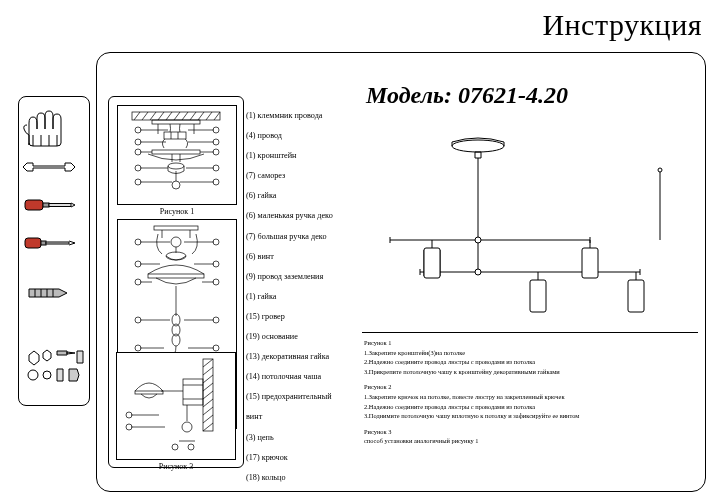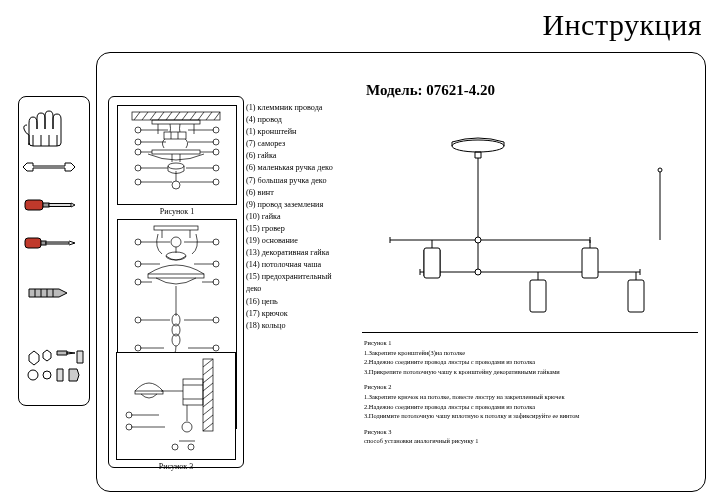--- a/index.html
+++ b/index.html
@@ -91,29 +91,30 @@
   
   .parts-list {
     position: absolute;
     left: 246px;
     top: 102px;
     width: 110px;
     font-size: 8.2px;
     line-height: 12.1px;
     font-family: "Liberation Serif", serif;
   }
-  .parts-list div { white-space: nowrap; }
+  .parts-list div { white-space: nowrap; margin-top: 8px; }
   
   .model {
     position: absolute;
     left: 366px;
     top: 82px;
-    font-size: 15px;
+    font-size: 24px;
     font-weight: bold;
     font-family: "Liberation Serif", serif;
+    font-style: italic;
   }
   
   .lamp-area {
     position: absolute;
     left: 360px;
     top: 120px;
     width: 340px;
     height: 210px;
   }
   
@@ -339,28 +340,28 @@
   <div class="parts-list">
     <div>(1) клеммник провода</div>
     <div>(4) провод</div>
     <div>(1) кронштейн</div>
     <div>(7) саморез</div>
     <div>(6) гайка</div>
     <div>(6) маленькая ручка деко</div>
     <div>(7) большая ручка деко</div>
     <div>(6) винт</div>
     <div>(9) провод заземления</div>
-    <div>(10) гайка</div>
+    <div>(1) гайка</div>
     <div>(15) гровер</div>
     <div>(19) основание</div>
     <div>(13) декоративная гайка</div>
     <div>(14) потолочная чаша</div>
     <div>(15) предохранительный</div>
-    <div>деко</div>
-    <div>(16) цепь</div>
+    <div>винт</div>
+    <div>(3) цепь</div>
     <div>(17) крючок</div>
     <div>(18) кольцо</div>
   </div>
 
   <div class="model">Модель: 07621-4.20</div>
 
   <div class="lamp-area">
     <svg width="340" height="210" viewBox="0 0 340 210">
       <g fill="none" stroke="#000" stroke-width="1">
 

